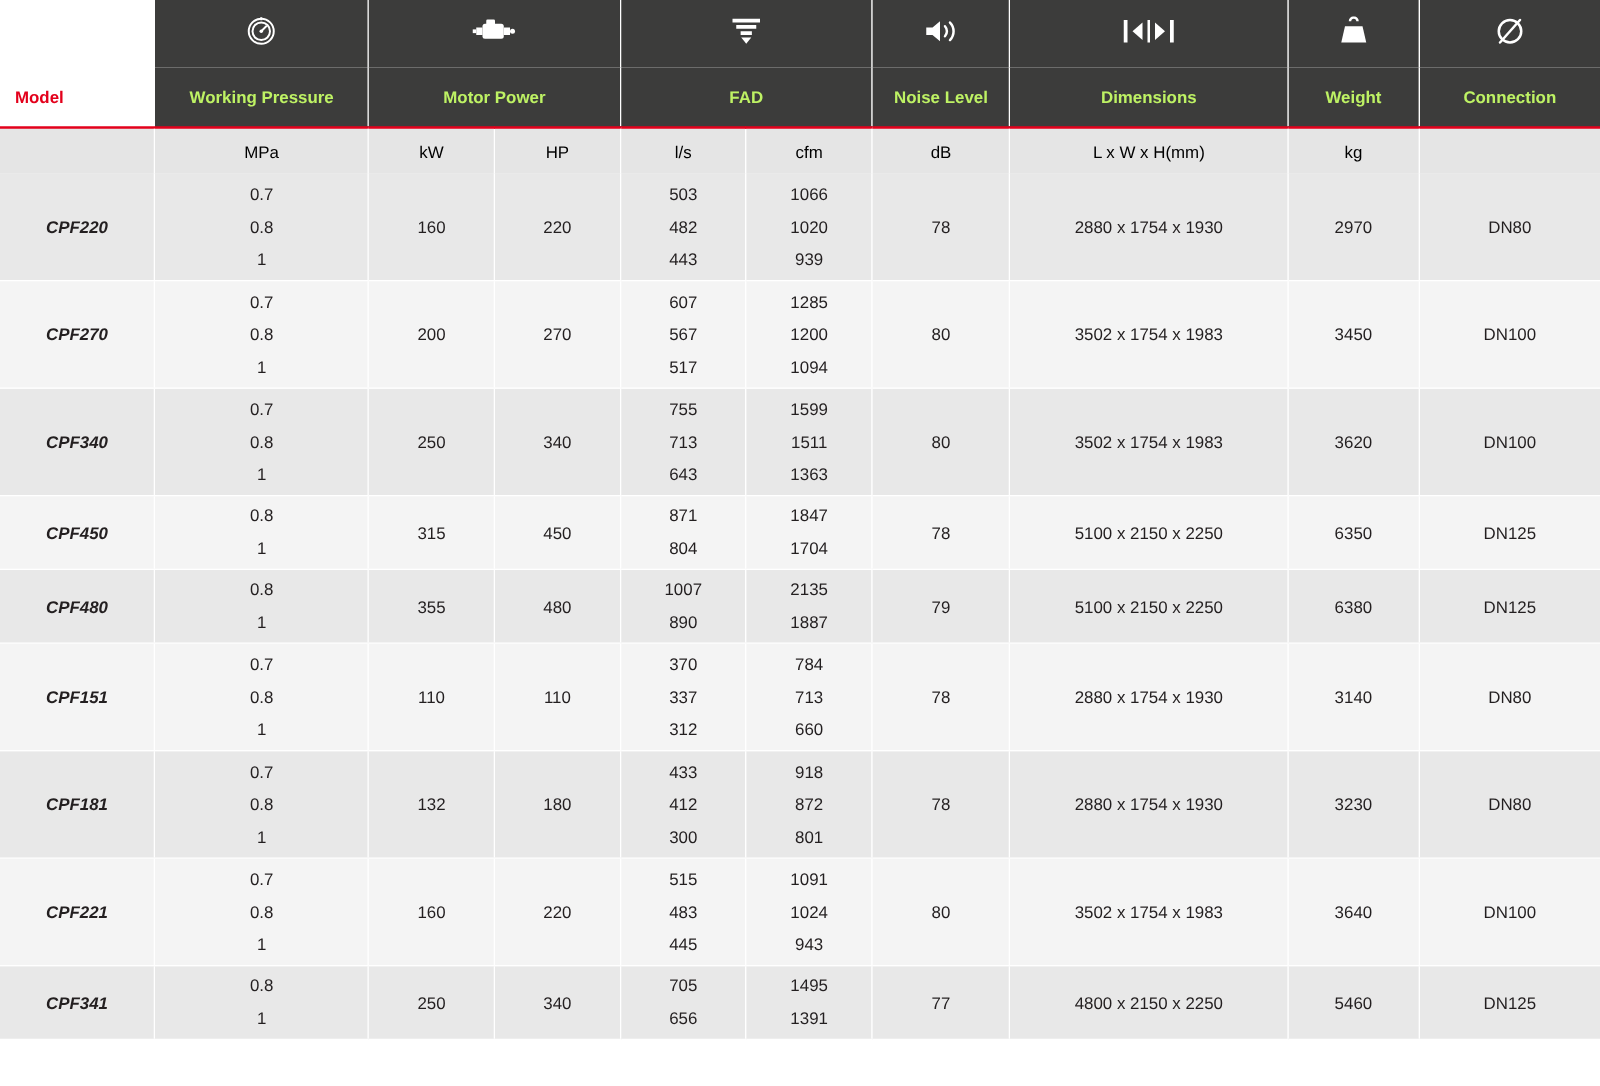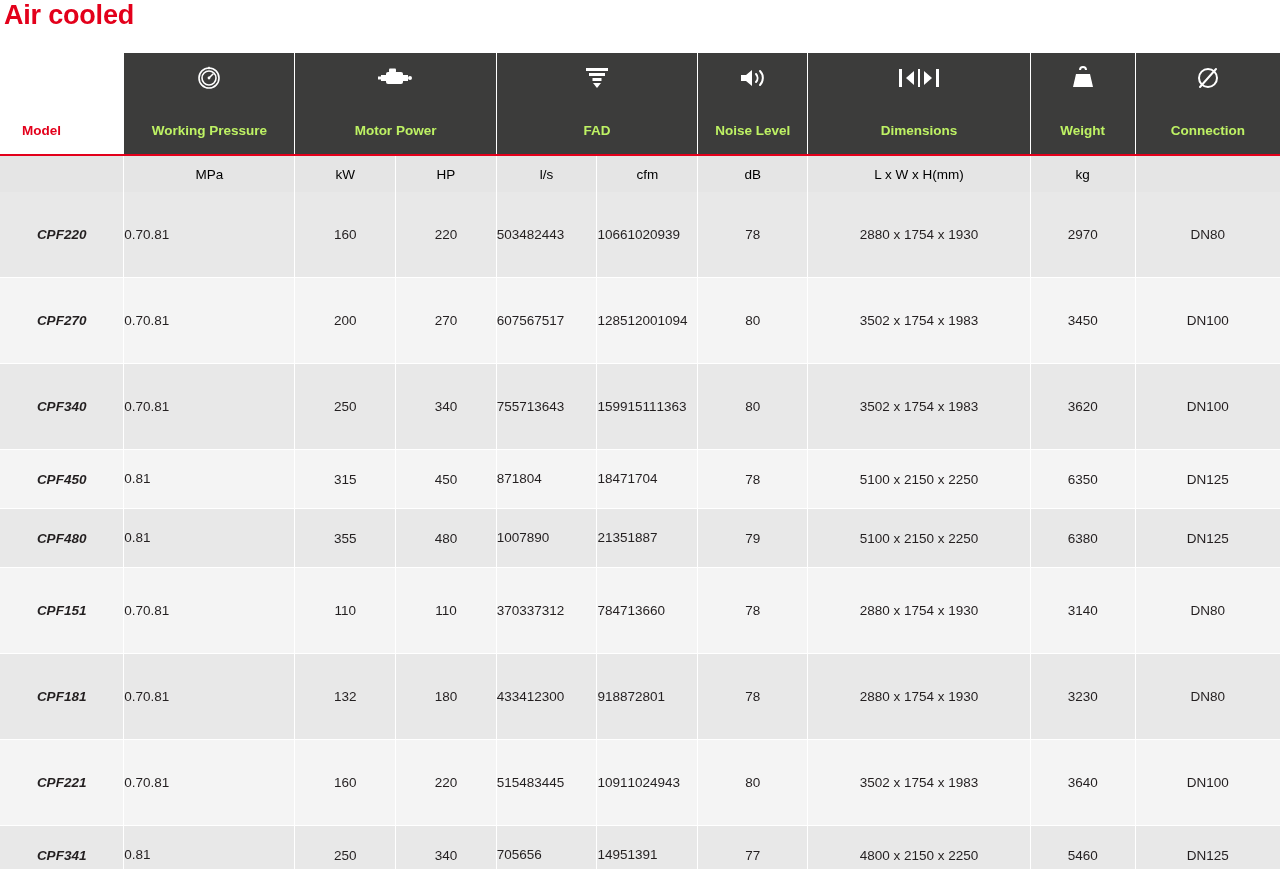--- a/index.html
+++ b/index.html
@@ -59,21 +59,21 @@
     height: 47px;
     font-size: 13.5px;
     font-weight: bold;
     border-left: 1px solid #ffffff;
     border-bottom: 2px solid #e3001b;
   }
   tr.label-row td.model-corner {
     background: #ffffff;
     color: #e3001b;
     text-align: left;
-    padding-left: 22px;
+    padding-left: 12px;
     border-left: none;
     border-bottom: 2px solid #e3001b;
   }
   
   tr.unit-row td {
     background: #e5e5e5;
     height: 36px;
     font-size: 13.5px;
     color: #000000;
     border-left: 1px solid #ffffff;
@@ -90,33 +90,33 @@
   }
   tr.data-row td.model-cell {
     font-weight: bold;
     border-left: none;
     font-style: italic;
   }
   tr.data-row.alt td { background: #e8e8e8; }
   tr.data-row.plain td { background: #f4f4f4; }
   .stack {
     display: flex;
-    justify-content: flex-start;
+    flex-direction: column;
+    justify-content: center;
     align-items: center;
     line-height: 26px;
   }
   .stack.three { height: 85px; }
   .stack.two { height: 58px; }
 </style>
 </head>
 <body>
 
 <div class="page">
 
-  <h1 class="title">Air cooled</h1>
 
   <table class="spec">
     <colgroup>
       <col style="width:118px">
       <col style="width:163px">
       <col style="width:96px">
       <col style="width:96px">
       <col style="width:96px">
       <col style="width:96px">
       <col style="width:105px">

